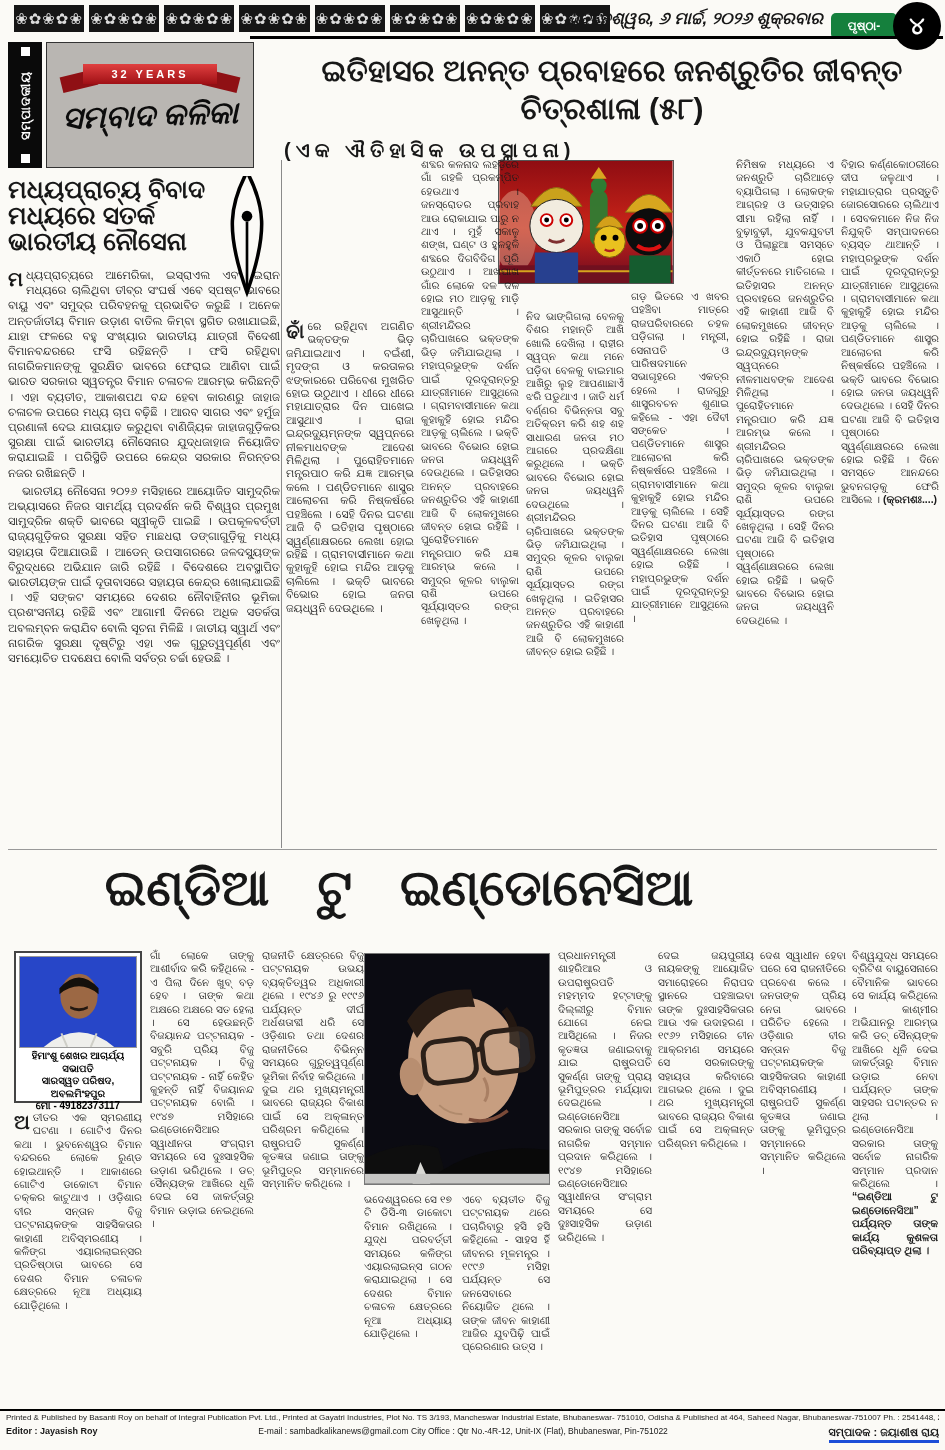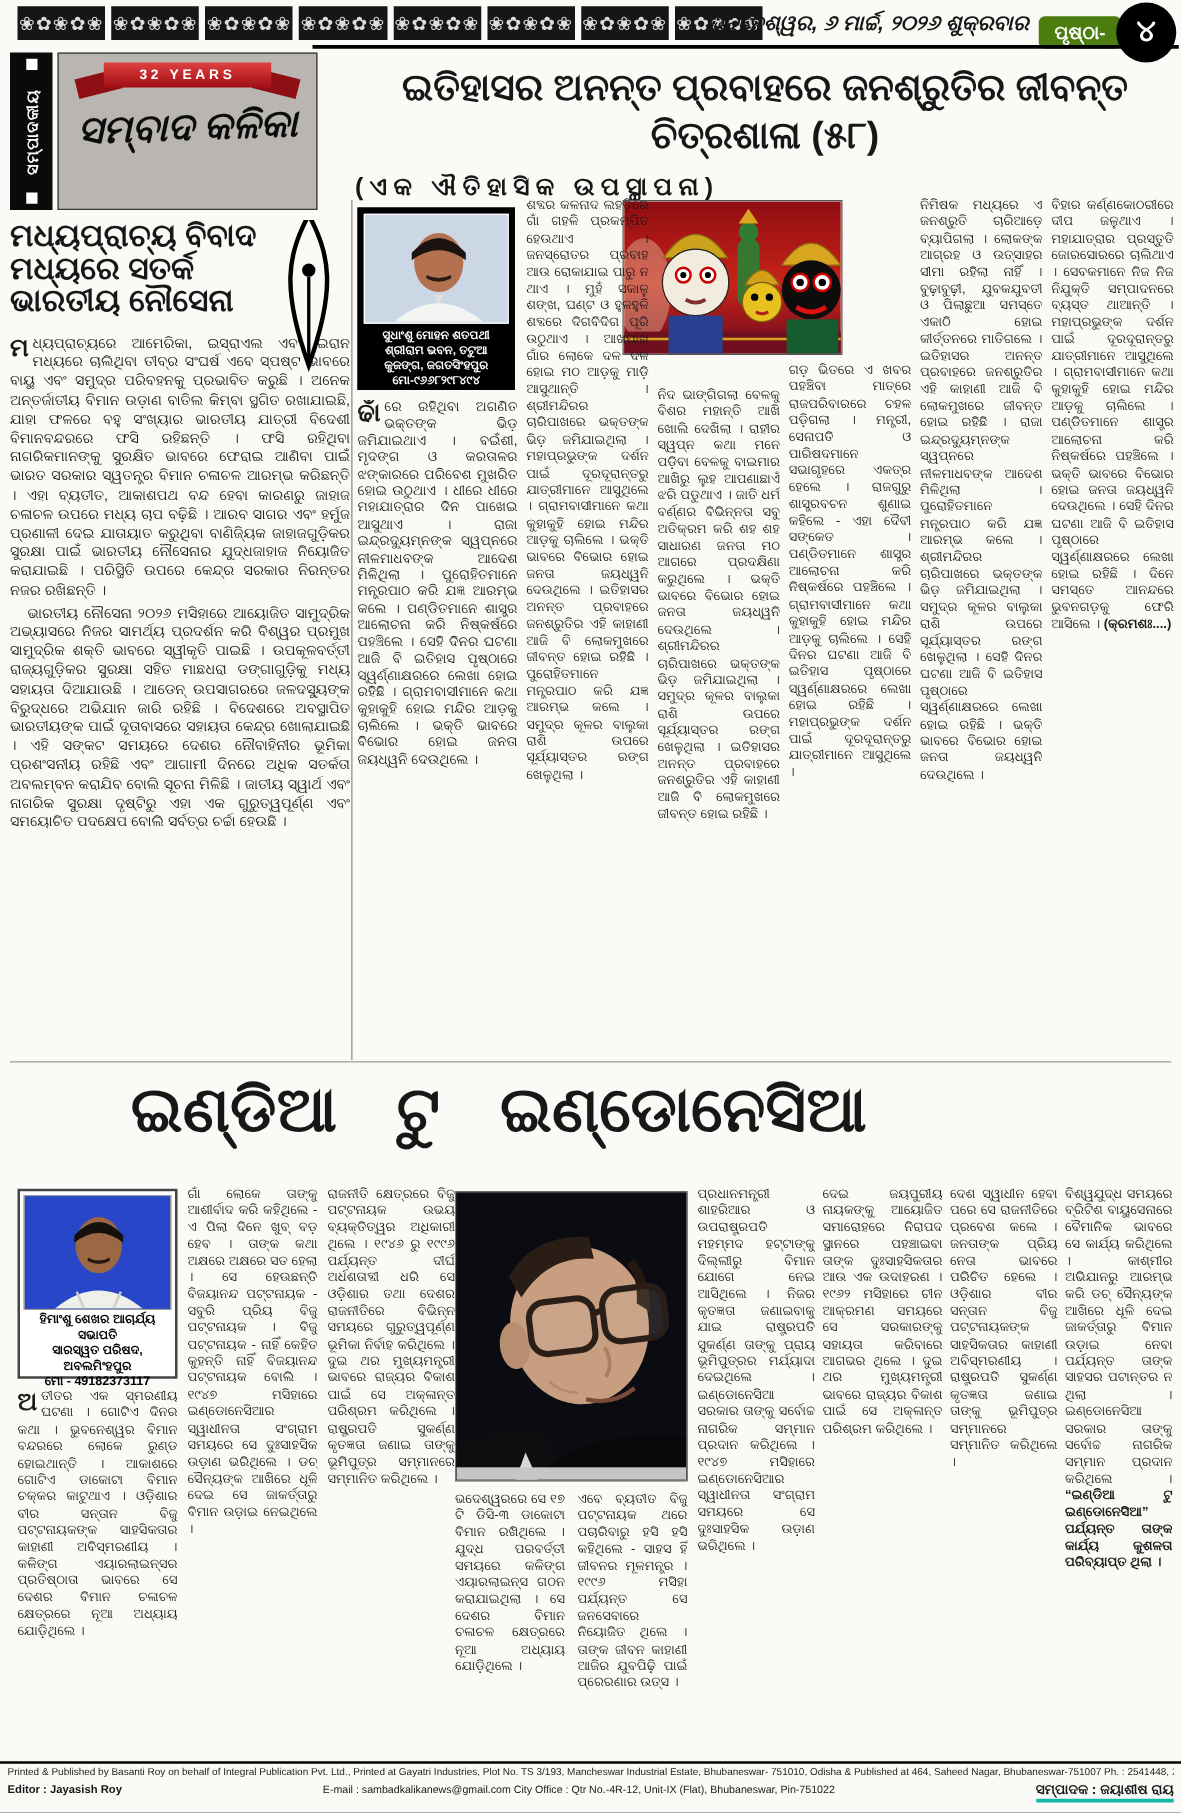--- a/index.html
+++ b/index.html
@@ -8,33 +8,33 @@
     position:relative; width:945px; height:1450px; margin:0 auto;
     background:#fbfaf6; color:#171717; overflow:hidden;
     font-family:"Liberation Sans","DejaVu Sans",sans-serif;
   }
   
   .orn-strip { position:absolute; left:14px; top:5px; width:596px; height:27px; display:flex; gap:5px; }
   .orn-tile { flex:1; background:#161616; color:#dcdcdc; font-size:15px; letter-spacing:1px;
     display:flex; align-items:center; justify-content:center; overflow:hidden; white-space:nowrap; }
   .date-line { position:absolute; right:122px; top:9px; font-weight:bold; font-size:17px;font-style:italic; }
   .page-badge { position:absolute; right:2px; top:0; width:112px; height:52px; }
-  .badge-pill { position:absolute; left:0; top:13px; width:66px; height:26px; background:#4d7c0f; border-radius:5px;
-    color:#fff; font-weight:bold; font-size:15px; display:flex; align-items:center; justify-content:center; }
+  .badge-pill { position:absolute; left:0; top:13px; width:66px; height:26px; background:#15803d; border-radius:5px;
+    color:#fff; font-weight:bold; font-size:12px; display:flex; align-items:center; justify-content:center; }
   .badge-circle { position:absolute; right:2px; top:2px; width:48px; height:48px; border-radius:50%; background:#000;
     color:#fff; font-size:24px; font-weight:bold; display:flex; align-items:center; justify-content:center; }
   .header-rule { position:absolute; left:250px; right:2px; top:36px; height:3px; background:#000; }
   
   .masthead { position:absolute; left:8px; top:42px; width:246px; height:126px; display:flex; }
   .vert-bar { width:34px; background:#0a0a0a; color:#fff; display:flex; flex-direction:column;
     align-items:center; justify-content:space-between; padding:5px 0; }
   .vert-sq { width:9px; height:9px; background:#fff; }
   .vert-text { writing-mode:vertical-rl; transform:rotate(180deg); font-size:13px; font-weight:bold; letter-spacing:1px; }
   .mast-panel { flex:1; background:#b9b6b2; border:1.5px solid #333; margin-left:4px; position:relative; overflow:hidden; }
-  .ribbon { position:relative; width:150px; margin:7px auto 0; height:24px; }
+  .ribbon { position:relative; width:150px; margin:21px auto 0; height:24px; }
   .ribbon-tail { position:absolute; top:9px; width:36px; height:16px; background:#8f1014; }
   .ribbon-tail.left { left:-14px; transform:rotate(-14deg); }
   .ribbon-tail.right { right:-14px; transform:rotate(14deg); }
   .ribbon-center { position:absolute; left:8px; right:8px; top:0; padding:4px 0; text-align:center;
     background:linear-gradient(#e04040,#a01015); color:#fff; font-weight:bold; font-size:11px; letter-spacing:3px; z-index:2; }
   .logo-text { text-align:center; font-family:"Liberation Serif","DejaVu Serif",serif; font-style:italic;
     font-weight:bold; font-size:31px; margin-top:10px; transform:rotate(-2deg); color:#0c0c0c; }
   
   .editorial { position:absolute; left:8px; top:176px; width:272px; height:670px; overflow:hidden; }
   .ed-head { font-size:25px; font-weight:bold; line-height:26px; width:228px; }
@@ -80,21 +80,21 @@
   .cH { left:748px; top:0;     width:86px;  height:454px; }
   .cI { left:840px; top:0;     width:86px;  height:454px; }
   .ending { font-weight:bold; }
   
   .footer-rule { position:absolute; left:0; right:0; top:1409px; height:2px; background:#000; }
   .footer { position:absolute; left:6px; right:6px; top:1413px; height:34px; }
   .f-line1 { font-size:8px; white-space:nowrap; overflow:hidden; color:#222; }
   .f-line2 { display:flex; justify-content:space-between; align-items:flex-start; margin-top:4px; }
   .f-editor { font-weight:bold; font-size:9px;text-align:right; }
   .f-mid { font-size:8.5px; }
-  .f-odia { font-weight:bold; font-size:11px; border-bottom:3px solid #14b8a6; padding-bottom:1px; }
+  .f-odia { font-weight:bold; font-size:11px; border-bottom:3px solid #1d4ed8; padding-bottom:1px; }
 </style>
 </head>
 <body>
 
 <div id="page">
 
   <div class="orn-strip">
     <div class="orn-tile">❀✿❀✿❀</div>
     <div class="orn-tile">❀✿❀✿❀</div>
     <div class="orn-tile">❀✿❀✿❀</div>
@@ -141,38 +141,20 @@
       <p><span>ଭାରତୀୟ ନୌସେନା ୨୦୨୬ ମସିହାରେ ଆୟୋଜିତ ସାମୁଦ୍ରିକ ଅଭ୍ୟାସରେ ନିଜର ସାମର୍ଥ୍ୟ ପ୍ରଦର୍ଶନ କରି ବିଶ୍ୱର ପ୍ରମୁଖ ସାମୁଦ୍ରିକ ଶକ୍ତି ଭାବରେ ସ୍ୱୀକୃତି ପାଇଛି । ଉପକୂଳବର୍ତ୍ତୀ ରାଜ୍ୟଗୁଡ଼ିକର ସୁରକ୍ଷା ସହିତ ମାଛଧରା ଡଙ୍ଗାଗୁଡ଼ିକୁ ମଧ୍ୟ ସହାୟତା ଦିଆଯାଉଛି । ଆଡେନ୍ ଉପସାଗରରେ ଜଳଦସ୍ୟୁଙ୍କ ବିରୁଦ୍ଧରେ ଅଭିଯାନ ଜାରି ରହିଛି । ବିଦେଶରେ ଅବସ୍ଥାପିତ ଭାରତୀୟଙ୍କ ପାଇଁ ଦୂତାବାସରେ ସହାୟତା କେନ୍ଦ୍ର ଖୋଲାଯାଇଛି । ଏହି ସଙ୍କଟ ସମୟରେ ଦେଶର ନୌବାହିନୀର ଭୂମିକା ପ୍ରଶଂସନୀୟ ରହିଛି ଏବଂ ଆଗାମୀ ଦିନରେ ଅଧିକ ସତର୍କତା ଅବଲମ୍ବନ କରାଯିବ ବୋଲି ସୂଚନା ମିଳିଛି । ଜାତୀୟ ସ୍ୱାର୍ଥ ଏବଂ ନାଗରିକ ସୁରକ୍ଷା ଦୃଷ୍ଟିରୁ ଏହା ଏକ ଗୁରୁତ୍ୱପୂର୍ଣ୍ଣ ଏବଂ ସମୟୋଚିତ ପଦକ୍ଷେପ ବୋଲି ସର୍ବତ୍ର ଚର୍ଚ୍ଚା ହେଉଛି ।</span></p>
     </div>
   </div>
   <div class="vrule-main"></div>
 
   <div class="main-art">
     <div class="main-head">ଇତିହାସର ଅନନ୍ତ ପ୍ରବାହରେ ଜନଶ୍ରୁତିର ଜୀବନ୍ତ ଚିତ୍ରଶାଳା (୫୮)</div>
     <div class="main-sub">(ଏକ ଐତିହାସିକ ଉପସ୍ଥାପନା)</div>
     <div class="main-body">
 
-      <div class="author-box">
-        <div class="ab-photo">
-          <svg width="118" height="86" viewBox="0 0 120 86">
-            <rect width="120" height="86" fill="#ccd7e6"></rect>
-            <ellipse cx="60" cy="38" rx="20" ry="24" fill="#b4714f"></ellipse>
-            <path d="M38 30 Q60 6 82 30 L82 36 Q60 20 38 36 Z" fill="#1c1410"></path>
-            <path d="M50 48 Q60 53 70 48 L70 51 Q60 56 50 51 Z" fill="#2a1a12"></path>
-            <path d="M24 86 Q60 56 96 86 Z" fill="#f4f4f2"></path>
-            <path d="M56 64 L60 72 L64 64 Z" fill="#e0e0dc"></path>
-          </svg>
-        </div>
-        <div class="ab-caption">
-          <div>ସୁଧାଂଶୁ ମୋହନ ଶତପଥୀ</div>
-          <div>ଶ୍ରୀରାମ ଭବନ, ତଟୁଆ</div>
-          <div>କୁଜଙ୍ଗ, ଜଗତସିଂହପୁର</div>
-          <div>ମୋ-୯୬୬୮୨୯୮୪୯୪</div>
-        </div>
-      </div>
 
       <div class="jagannath">
         <svg width="174" height="122" viewBox="0 0 176 124">
           <defs>
             <linearGradient id="rg" x1="0" y1="0" x2="0" y2="1">
               <stop offset="0" stop-color="#8f0d12"></stop>
                 <stop offset="0.55" stop-color="#c92419"></stop>
                 <stop offset="1" stop-color="#6a0a20"></stop>
             </linearGradient>
           </defs>

